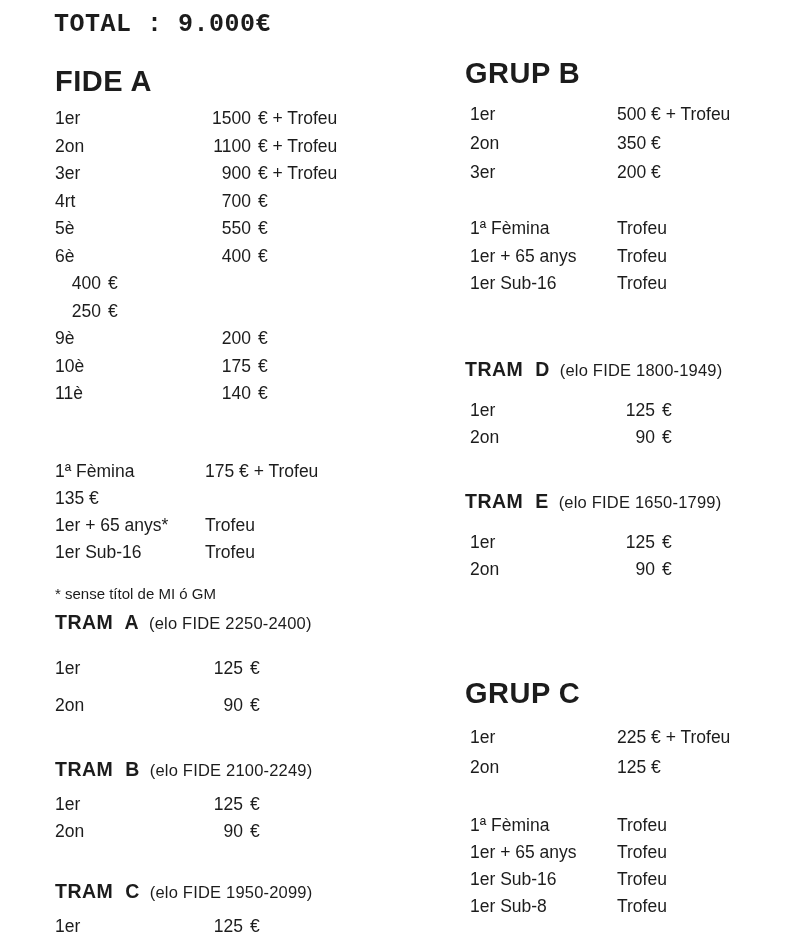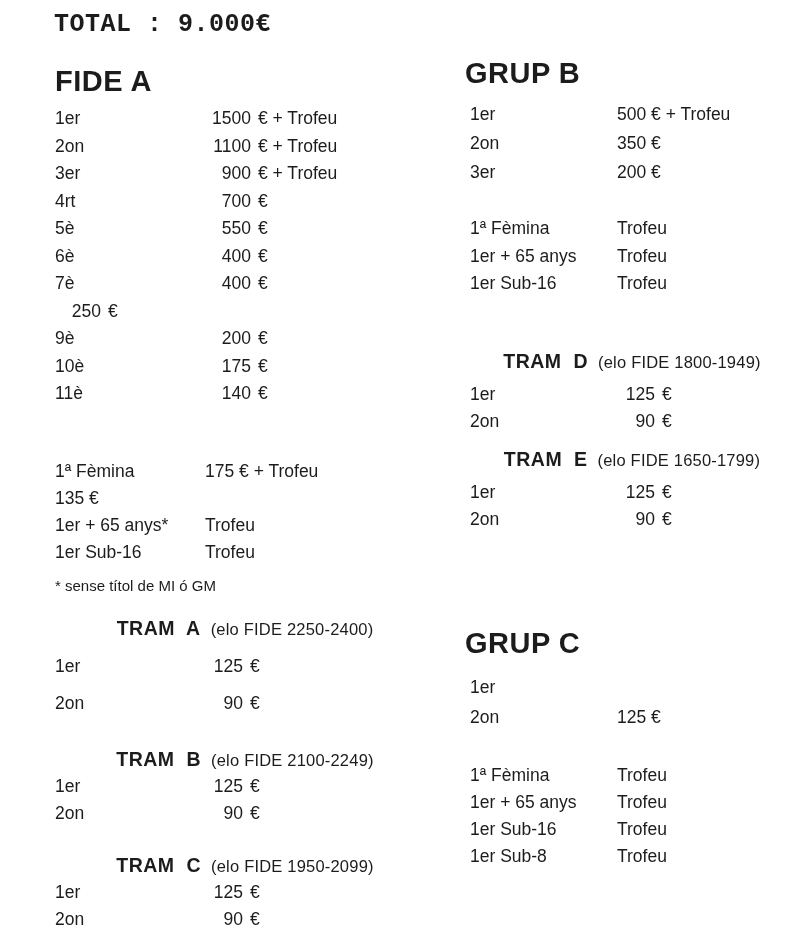--- a/index.html
+++ b/index.html
@@ -22,40 +22,40 @@
 
   .rows { margin-top: 7px; }
   .row { display: flex; font-size: 17.5px; line-height: 27.5px; }
   .lbl { width: 150px; flex: none; }
   .num { width: 46px; flex: none; text-align: right; }
   .num-sm { width: 38px; flex: none; text-align: right; }
   .suf { margin-left: 7px; }
 
   .fem-rows { margin-top: 50px; }
   .fem-rows .row { line-height: 27px; }
-  .footnote { font-size: 15px; line-height: 20px; margin-top: 10px; }
-
-  .tram { margin-top: 22px; }
-  .tram-head { line-height: 21px; white-space: pre; text-align: center; }
+  .footnote { font-size: 15px; line-height: 20px; margin-top: 18px; }
+
+  .tram { }
+  .tram-head { line-height: 36px; white-space: pre; }
   .tram-title { font-size: 19.5px; font-weight: 700; letter-spacing: 0.5px; }
   .tram-sub { font-size: 16.5px; font-weight: 400; margin-left: 10px; letter-spacing: 0.2px; }
   .tram .rows { margin-top: 8px; }
   .tram-b { margin-top: 27px; }  .tram-b .rows { margin-top: 2px; }
   .tram-c { margin-top: 27px; }  .tram-c .rows { margin-top: 2px; }
   .spread .row { line-height: 37px; }
 
   
   .col-right .lbl { width: 147px; }
   .col-right .row { padding-left: 5px; }
   .gb-rows { margin-top: 10px; }
   .gb-rows .row { line-height: 29px; }
   .gb-fem { margin-top: 28px; }
   .gb-fem .row { line-height: 27.5px; }
   .tram-d { margin-top: 53px; }
-  .tram-e { margin-top: 13px; }
+  .tram-e { margin-top: 31px; }
   .grupc-title { margin-top: 92px; }
   .gc-rows { margin-top: 12px; }
   .gc-rows .row { line-height: 30px; }
   .gc-fem { margin-top: 30px; }
   .gc-fem .row { line-height: 27px; }
 </style>
 </head>
 <body>
 
 <div class="total">TOTAL : 9.000€</div>
@@ -89,21 +89,20 @@
         <span class="lbl">5è</span>
         <span class="num">550</span>
         <span class="suf">€</span>
       </div>
     <div class="row">
         <span class="lbl">6è</span>
         <span class="num">400</span>
         <span class="suf">€</span>
       </div>
     <div class="row">
-        <span class="lbl">7è</span>
         <span class="num">400</span>
         <span class="suf">€</span>
       </div>
     <div class="row">
         <span class="num">250</span>
         <span class="suf">€</span>
       </div>
     <div class="row">
         <span class="lbl">9è</span>
         <span class="num">200</span>
@@ -254,20 +253,21 @@
           <span class="suf">€</span>
         </div>
     </div>
   </div>
 
   <div class="grup-title grupc-title">GRUP C</div>
 
   <div class="rows gc-rows">
     <div class="row">
         <span class="lbl">1er</span>
+        <span class="val">225 € + Trofeu</span>
       </div>
     <div class="row">
         <span class="lbl">2on</span>
         <span class="val">125 €</span>
       </div>
   </div>
 
   <div class="gc-fem">
     <div class="row">
         <span class="lbl">1ª Fèmina</span>

